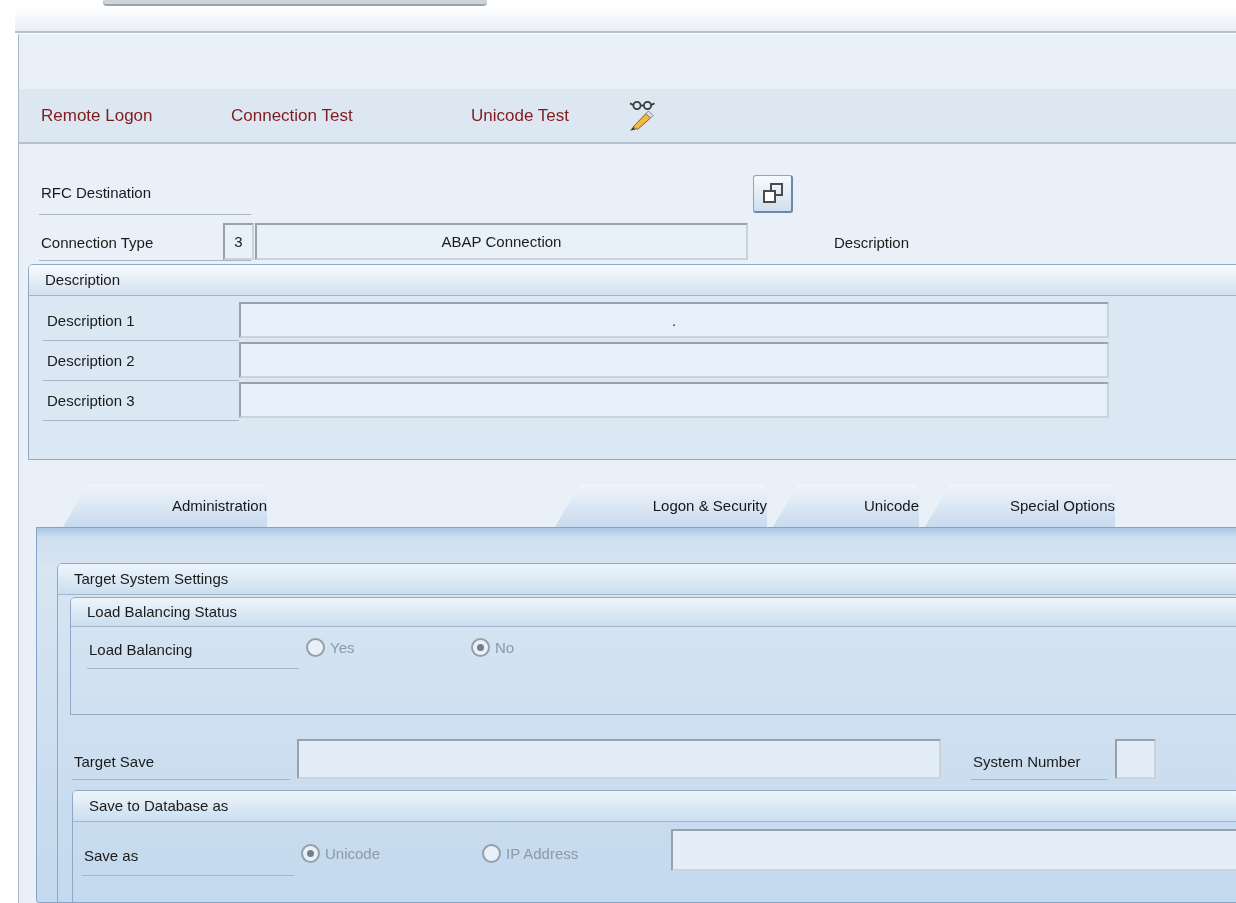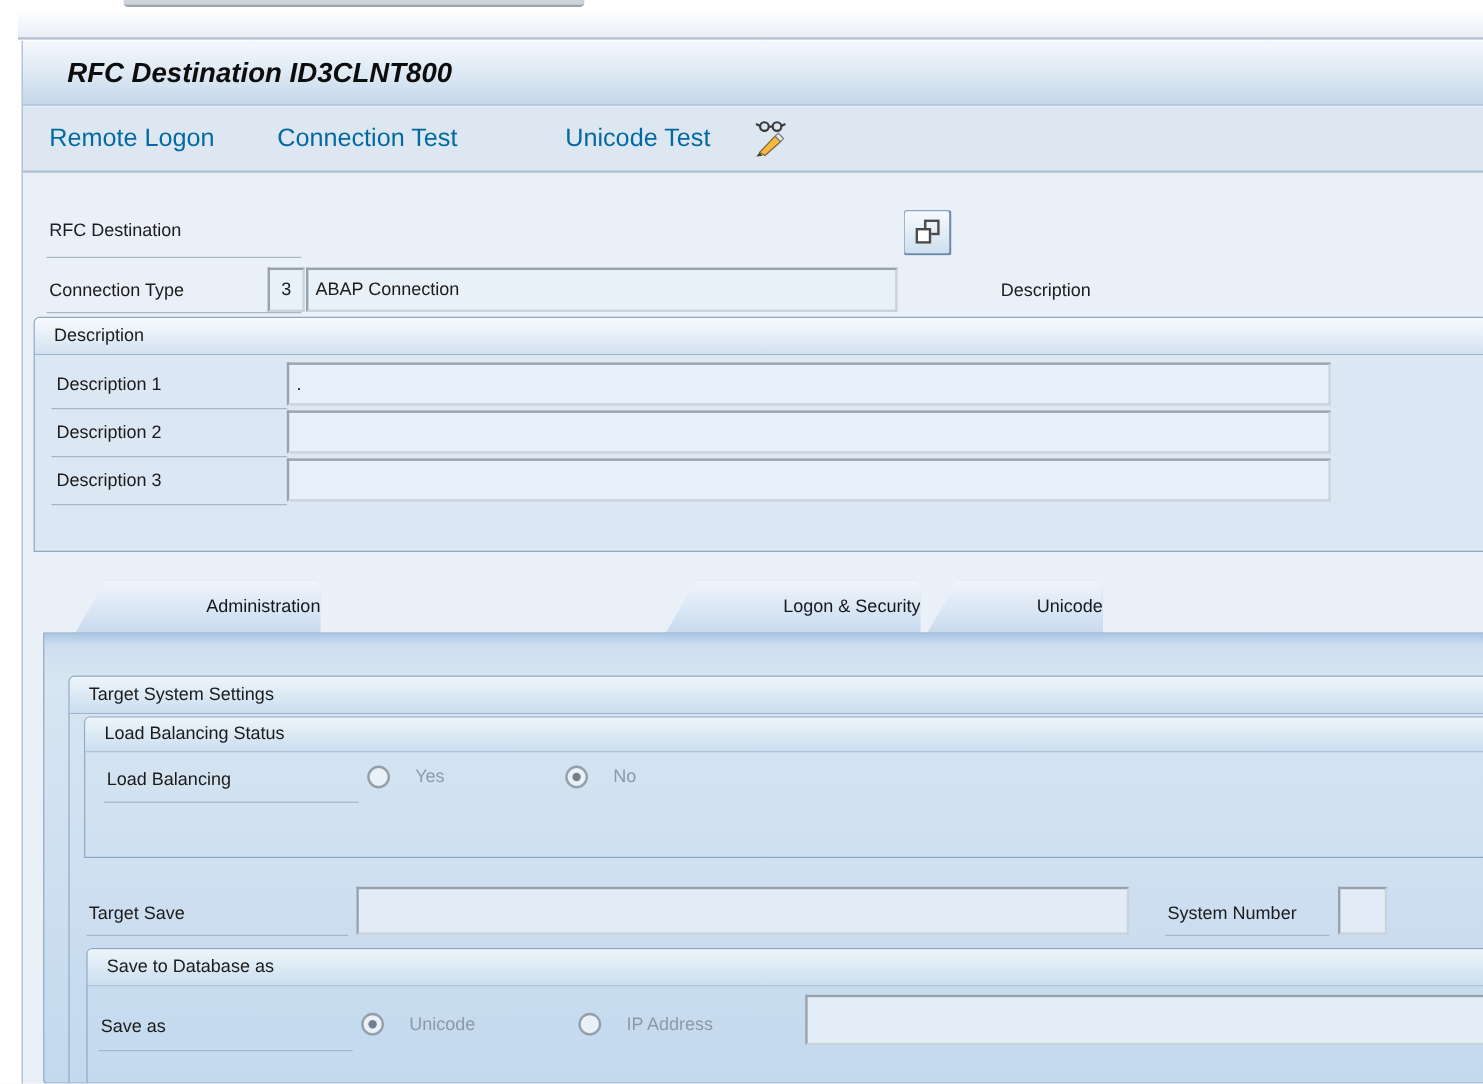--- a/index.html
+++ b/index.html
@@ -17,31 +17,31 @@
             background:#e9f0f8; border-left:1px solid #a9b9cb; overflow:hidden; }
 
   .titlebar { position:absolute; left:0; top:0; width:1218px; height:54px;
               background:linear-gradient(#f4f8fc,#dce8f3 55%,#c4d7ea);
               border-bottom:1px solid #9eb4cd; }
   .titlebar .ttl { position:absolute; left:37px; top:0; line-height:53px;
                    font-size:23px; font-weight:bold; font-style:italic; color:#0d0d0d; }
 
   .toolbar { position:absolute; left:0; top:55px; width:1218px; height:55px;
              background:#dce7f2; border-bottom:2px solid #b2c1d3; }
-  .tbitem { position:absolute; top:0; line-height:53px; font-size:21px; color:#0369a1; cursor:default; }
+  .tbitem { position:absolute; top:0; line-height:53px; font-size:17px; color:#7f1d1d; cursor:default; }
   .tbicon { position:absolute; left:605px; top:10px; width:32px; height:32px; }
 
   .content { position:absolute; left:0; top:112px; width:1218px; height:757px; }
 
   .lbl { position:absolute; font-size:15px; color:#1b1b1b; white-space:nowrap; }
   .uline { position:absolute; height:1px; background:#a9b5c1; }
 
   .fld { position:absolute; border:2px solid; border-color:#97a2ac #c9d3dc #c9d3dc #97a2ac;
          background:#e8f0f8; font-family:"Liberation Sans",sans-serif; font-size:15px;
-         color:#1b1b1b; padding:12px 6px; outline:none; }
+         color:#1b1b1b; padding:12px 6px; outline:none;text-align:center; }
 
   
   .rfc-wrap { position:absolute; left:234px; top:27px; width:496px; height:41px; }
   .rfc-input { width:100%; height:100%; background:#fbfdff; border:2px solid #7d9cbe;
                display:flex; align-items:center; padding-left:7px; font-size:15px; color:#101010; }
   .caret { display:inline-block; width:2px; height:20px; background:#000; margin-left:1px; }
   .rfc-wrap::before { content:""; position:absolute; left:-4px; top:-6px; width:12px; height:14px;
                       border-left:3px solid #cc2b2b; border-top:3px solid #cc2b2b; }
   .rfc-wrap::after  { content:""; position:absolute; left:-4px; bottom:-6px; width:12px; height:14px;
                       border-left:3px solid #cc2b2b; border-bottom:3px solid #cc2b2b; }
@@ -80,38 +80,35 @@
            background:linear-gradient(180deg,#a9c6e4 0px,#cfdfef 10px,#d8e5f2 40px,#c3d9ee 100%); }
 
   .panelbox { position:absolute; border:1px solid #8fa8c6; border-radius:5px 5px 0 0; }
   .panelbox > .grphdr { background:linear-gradient(#eef5fb,#cadeef); }
 
   .tsbox { left:20px; top:35px; width:1250px; height:360px; }
   .lbbox { left:12px; top:33px; width:1240px; height:118px; }
   .savebox { left:14px; top:226px; width:1238px; height:160px; }
 
   
-  .radio { position:absolute; display:flex; align-items:center; gap:21px; cursor:default; }
+  .radio { position:absolute; display:flex; align-items:center; gap:5px; cursor:default; }
   .radio .circ { width:19px; height:19px; border-radius:50%; border:2px solid #93a0ac;
                  background:#eaf0f7; position:relative; flex:none; }
   .radio.sel .circ::after { content:""; position:absolute; left:4px; top:4px; width:7px; height:7px;
                             border-radius:50%; background:#73808c; }
   .radio .rlbl { font-size:15px; color:#8d99a7; white-space:nowrap; }
 </style>
 </head>
 <body>
 
 <div class="top-frag"></div>
 <div class="top-band"></div>
 
 <div class="window">
 
-  <div class="titlebar">
-    <div class="ttl">RFC Destination ID3CLNT800</div>
-  </div>
 
   <div class="toolbar">
     <div class="tbitem" style="left:22px">Remote Logon</div>
     <div class="tbitem" style="left:212px">Connection Test</div>
     <div class="tbitem" style="left:452px">Unicode Test</div>
     <div class="tbicon">
       <svg width="32" height="32" viewBox="0 0 32 32">
         <g stroke="#3a3a3a" fill="none" stroke-width="1.8">
           <circle cx="13" cy="6.5" r="3.6"></circle>
           <circle cx="23.5" cy="6.5" r="3.6"></circle>
@@ -155,20 +152,21 @@
         <div class="lbl" style="left:18px; top:96px">Description 3</div>
         <div class="uline" style="left:14px; top:124px; width:196px"></div>
         <input class="fld" style="left: 210px; top: 86px; width: 870px; height: 36px;" value="">
       </div>
     </div>
 
     <div class="tabstrip">
       <div class="tab" style="left:44px; width:204px">Administration</div>
       <div class="tab" style="left:536px; width:212px">Logon &amp; Security</div>
       <div class="tab" style="left:754px; width:146px">Unicode</div>
+      <div class="tab" style="left:906px; width:190px">Special Options</div>
     </div>
 
     <div class="panel">
 
       <div class="panelbox tsbox">
         <div class="grphdr">Target System Settings</div>
 
         <div class="panelbox lbbox">
           <div class="grphdr" style="height:29px; line-height:28px">Load Balancing Status</div>
           <div class="lbl" style="left:18px; top:43px">Load Balancing</div>

